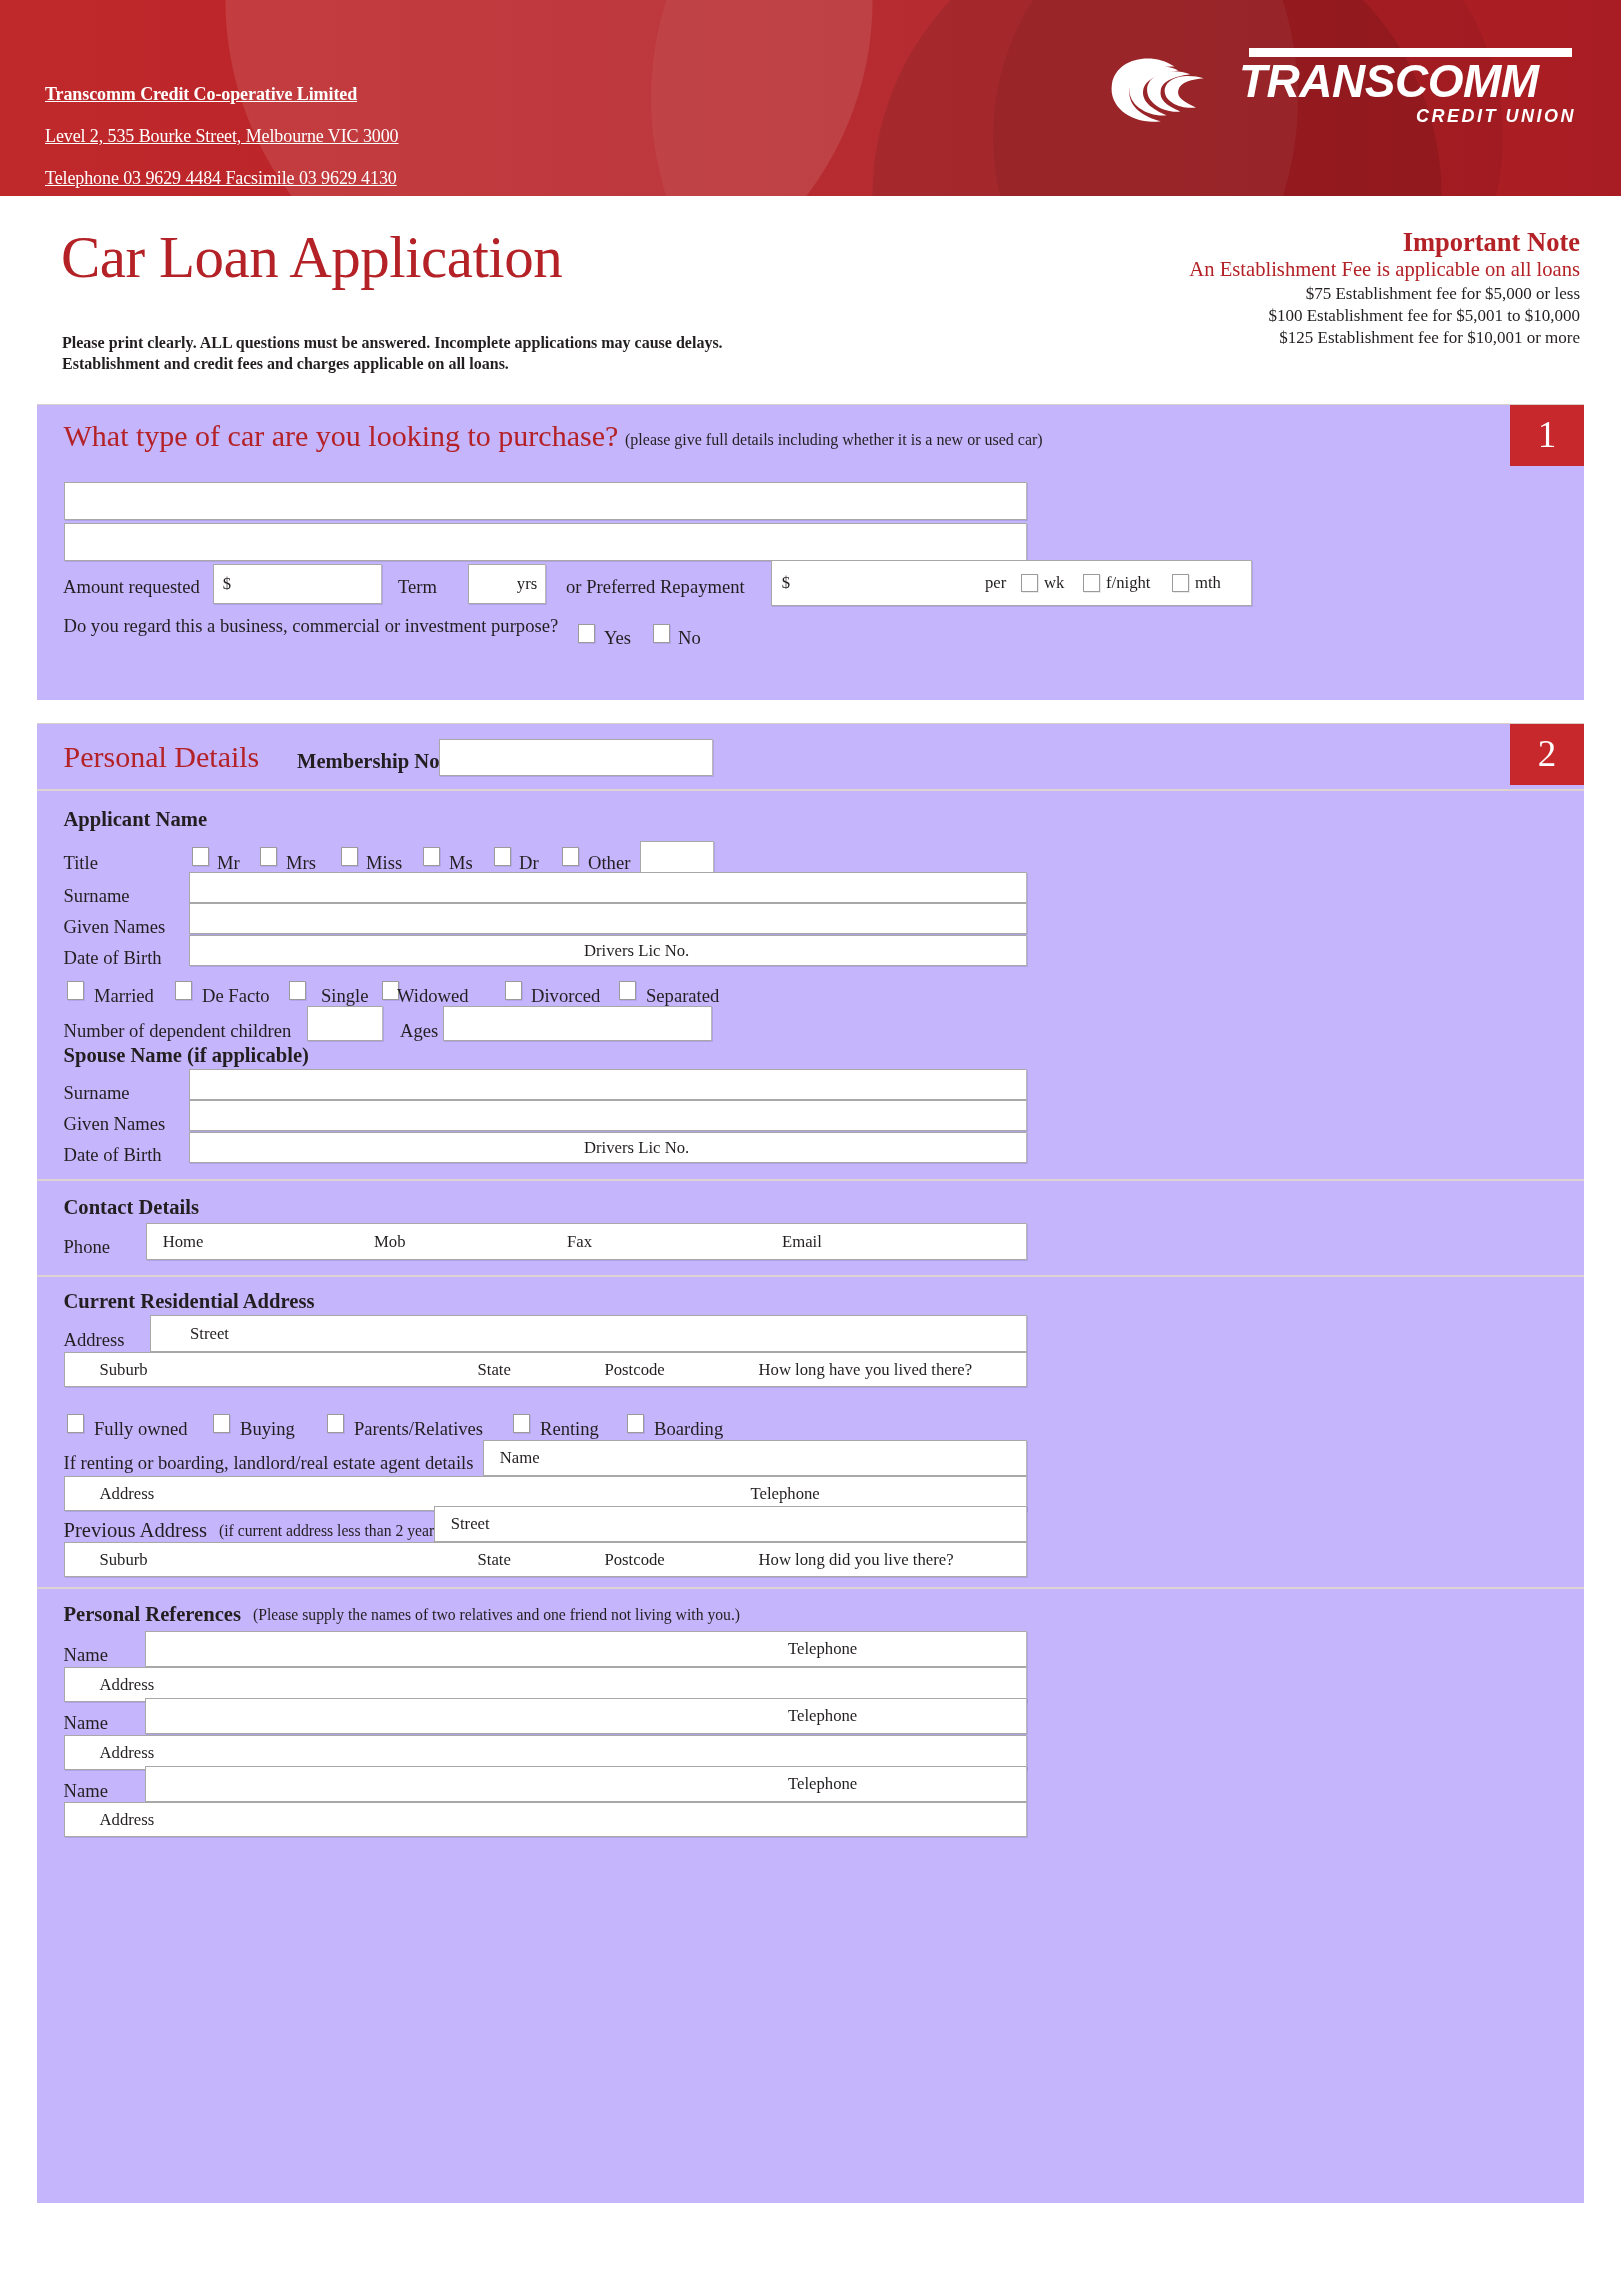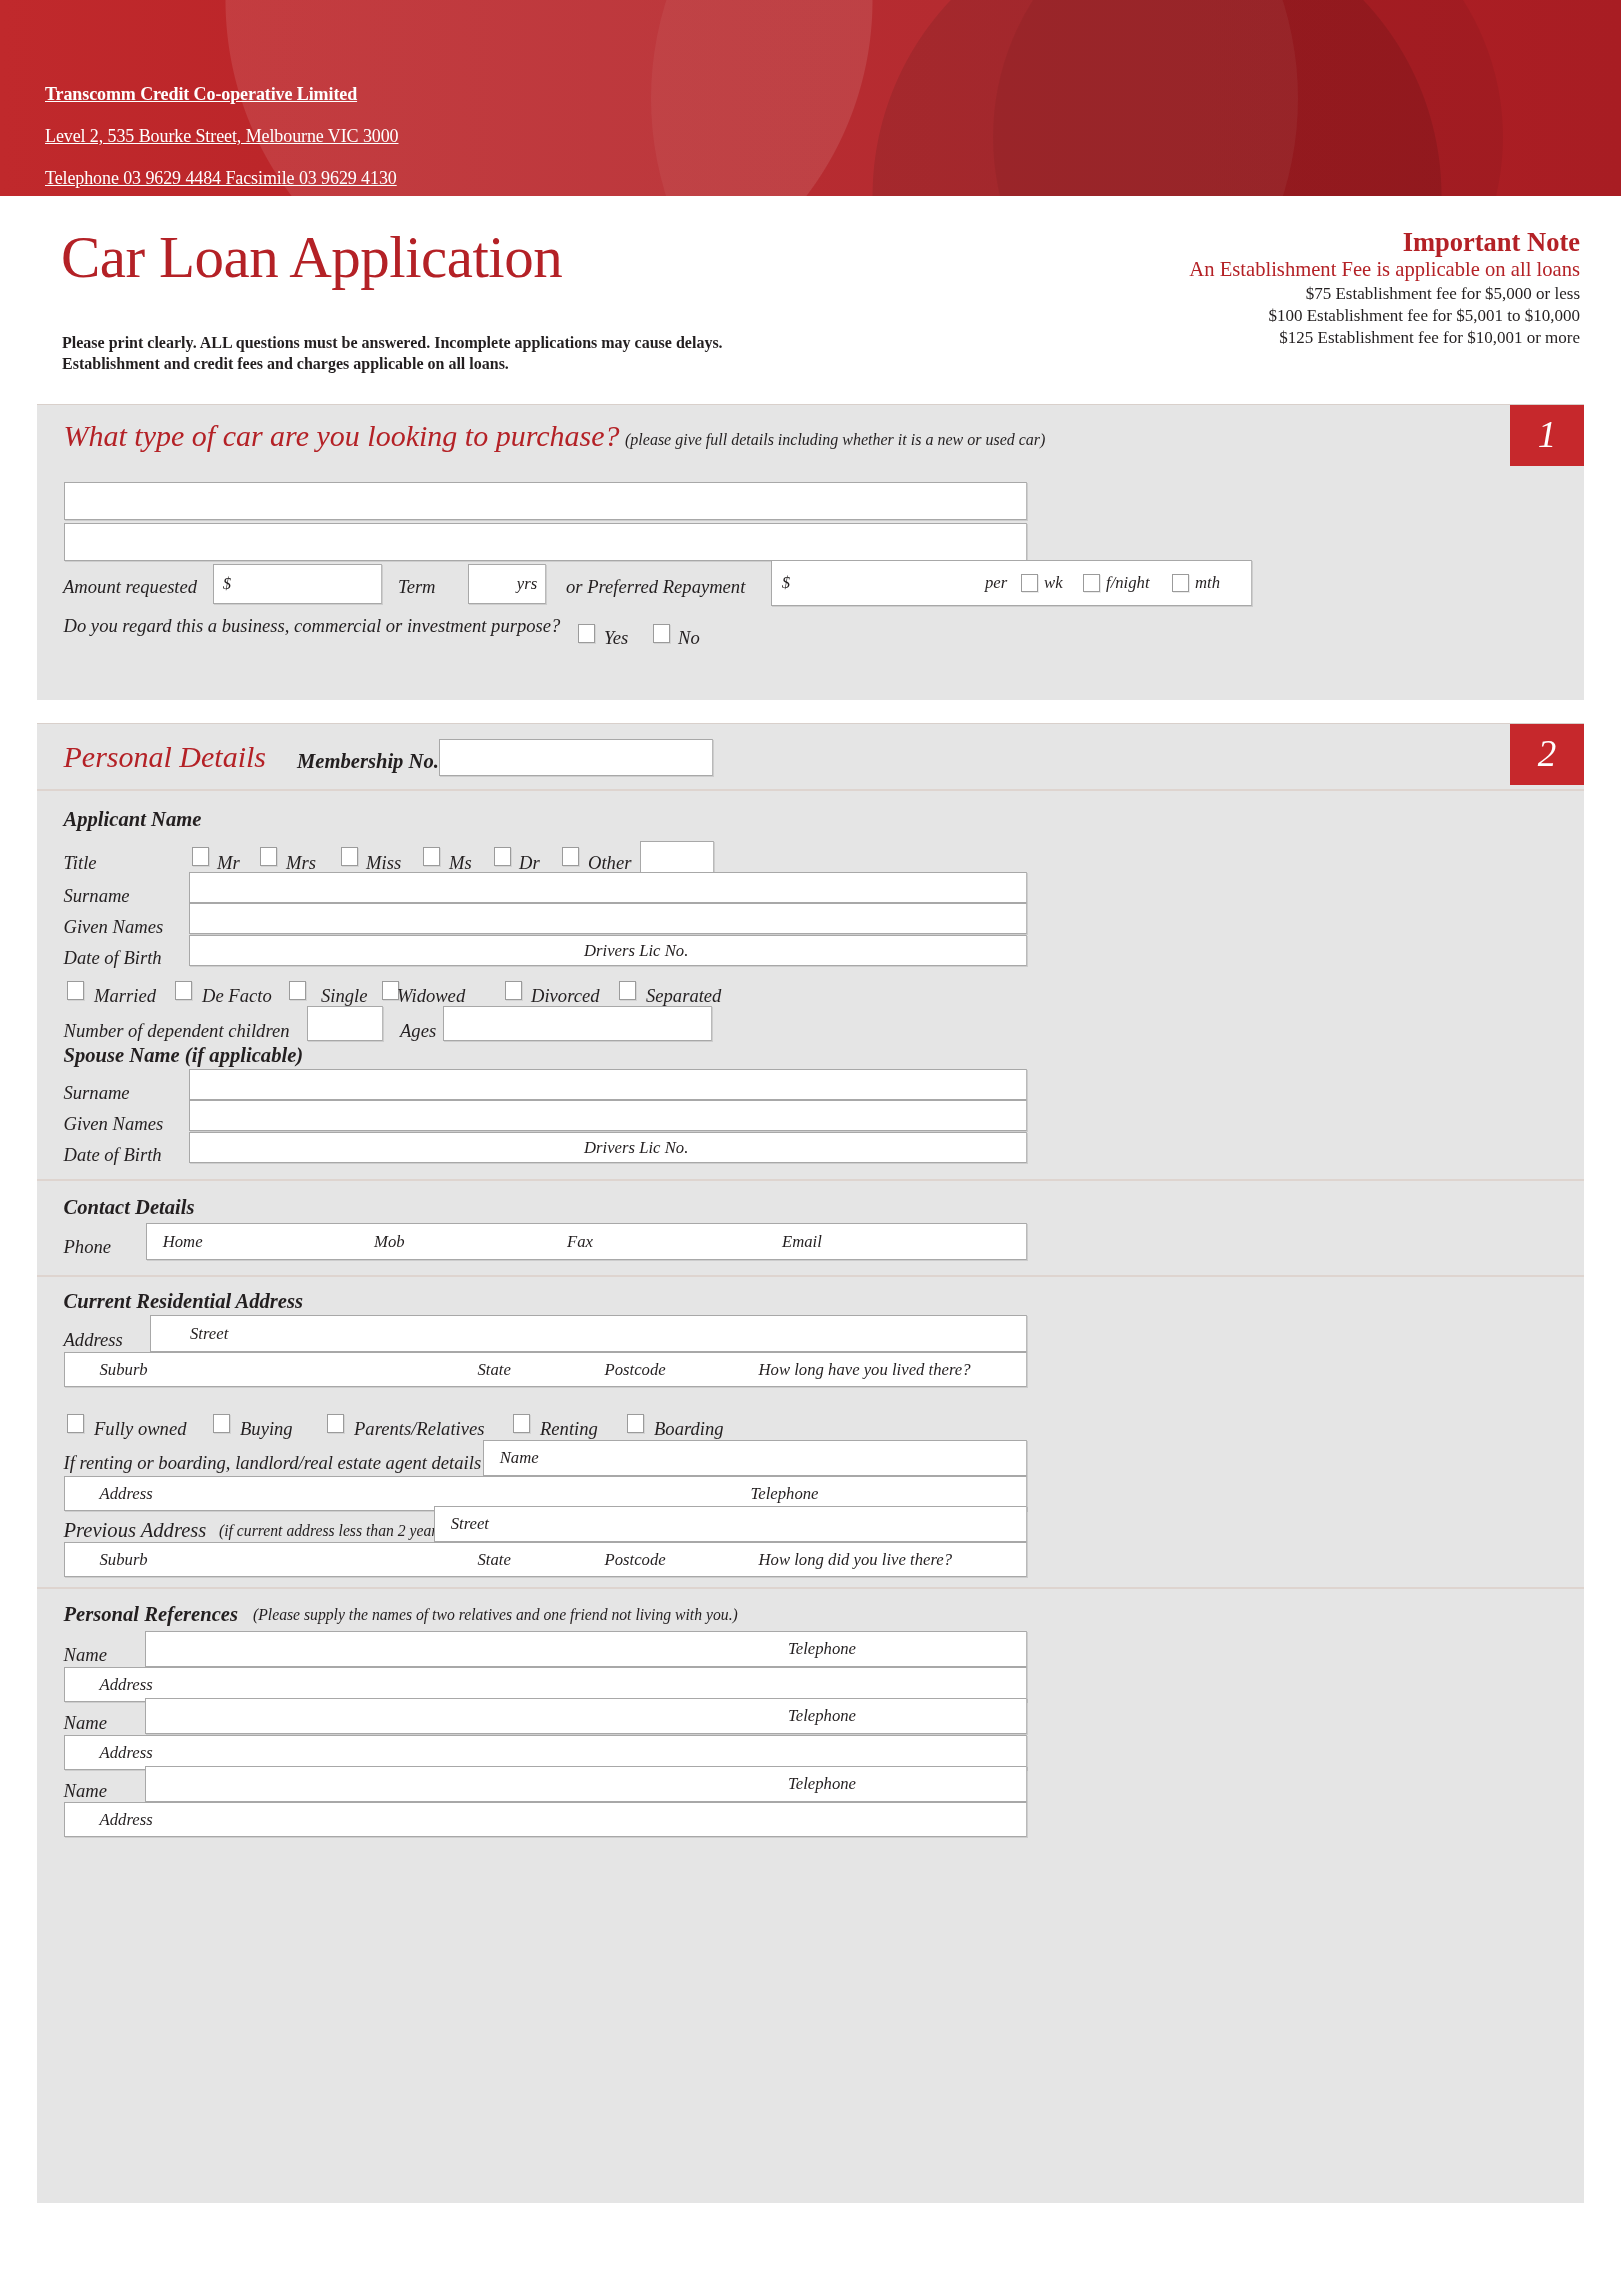--- a/index.html
+++ b/index.html
@@ -72,23 +72,22 @@
   .important{
     position:absolute; right:41px; top:227px; text-align:right;
   }
   .important .hdr{ font-size:26.5px; color:#b42126; line-height:30px;font-weight:bold; }
   .important .sub{ font-size:20.6px; color:#b42126; line-height:25.5px; }
   .important .fee{ font-size:17px; line-height:22px; color:#231f20; }
 
   
   .section{
     position:absolute; left:37px; width:1547px;
-    background:#e5e5e5;
+    background:#c4b5fd;
     border-top:1px solid #d9d0cb;
-    font-style:italic;
   }
   .sec-header{
     position:relative; height:61px;
   }
   .sec-title{
     position:absolute; left:26.5px; top:11.8px;
     font-size:30px; color:#b42126; line-height:37px;
   }
   .sec-sub{
     position:absolute; top:25.5px;
@@ -137,20 +136,31 @@
   <div class="swoosh"></div>
   <div class="swoosh2"></div>
 
   <div class="org-block">
     <span class="org-name">Transcomm Credit Co-operative Limited</span>
     <span>Level 2, 535 Bourke Street, Melbourne VIC 3000</span><br>
     <span>Telephone 03 9629 4484  Facsimile 03 9629 4130</span><br>
     
   </div>
 
+  <div class="logo">
+    <svg width="133" height="84" viewBox="0 0 136 86">
+      <path d="M70 22 C46 6, 10 14, 6 40 C2 66, 30 82, 56 78 C40 74, 22 64, 24 46 C26 30, 48 22, 70 22 Z" fill="#ffffff"></path>
+      <path d="M74 26 C54 16, 26 24, 24 44 C22 62, 44 74, 62 72 C48 66, 36 58, 38 46 C40 34, 58 28, 74 26 Z" fill="#ffffff"></path>
+      <path d="M86 30 C66 22, 42 30, 42 46 C42 60, 60 70, 76 68 C62 62, 54 56, 56 46 C58 36, 72 32, 86 30 Z" fill="#ffffff"></path>
+      <path d="M100 34 C80 28, 60 34, 60 47 C60 58, 76 66, 92 64 C80 58, 72 54, 74 46 C76 38, 88 35, 100 34 Z" fill="#ffffff"></path>
+    </svg>
+    <div class="topbar"></div>
+    <div class="wordmark">TRANSCOMM</div>
+    <div class="subword">CREDIT UNION</div>
+  </div>
 </div>
 
 <div class="title">Car Loan Application</div>
 <div class="title-note">
   <div>Please print clearly.  ALL questions must be answered.  Incomplete applications may cause delays.</div>
   <div>Establishment and credit fees and charges applicable on all loans.</div>
 </div>
 
 <div class="important">
   <div class="hdr">Important Note</div>

